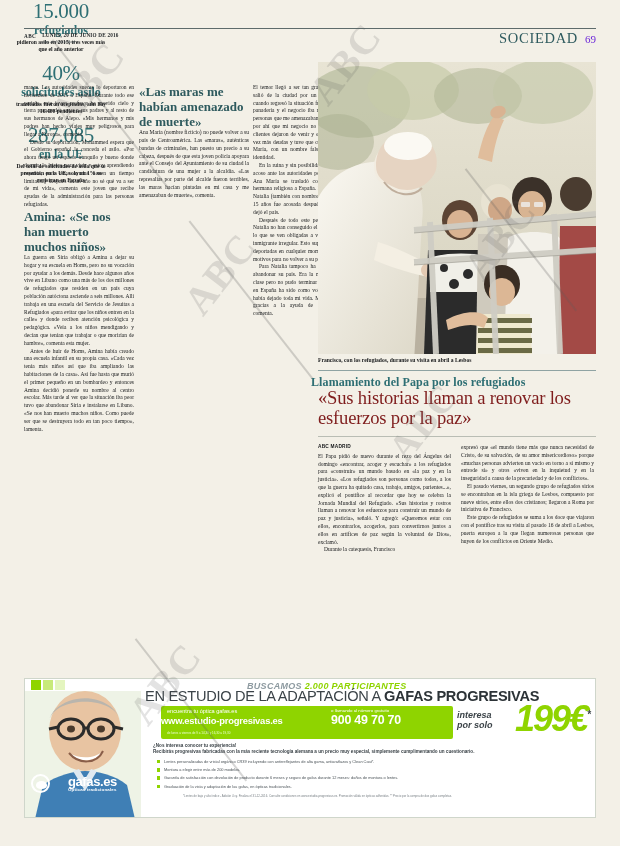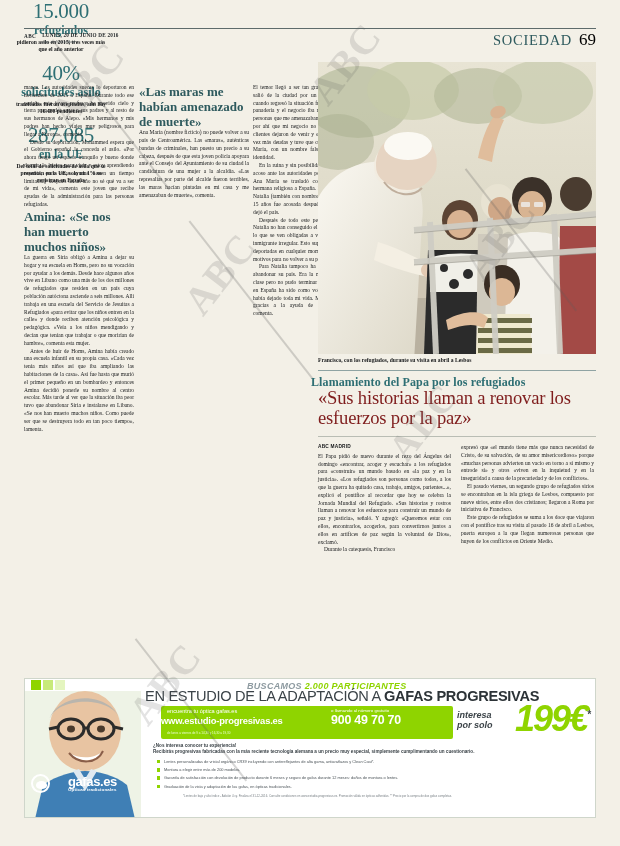--- a/index.html
+++ b/index.html
@@ -44,21 +44,21 @@
   .mh-right {
     position:absolute; right:0; top:2px;
     display:flex; align-items:baseline; gap:7px;
   }
   .mh-section {
     font-family:"Liberation Serif", serif;
     font-size:14.5px; color:#2e5a5e; letter-spacing:0.7px;text-align:center;
   }
   .mh-page {
     font-family:"Liberation Serif", serif;
-    font-size:17px; color:#000000;
+    font-size:11px; color:#6d28d9;
   }
 
   
   .col {
     position:absolute;
     font-family:"Liberation Serif", serif;
     font-size:5.5px;
     line-height:1.42;
     color:#16181a;
     text-align:justify;

